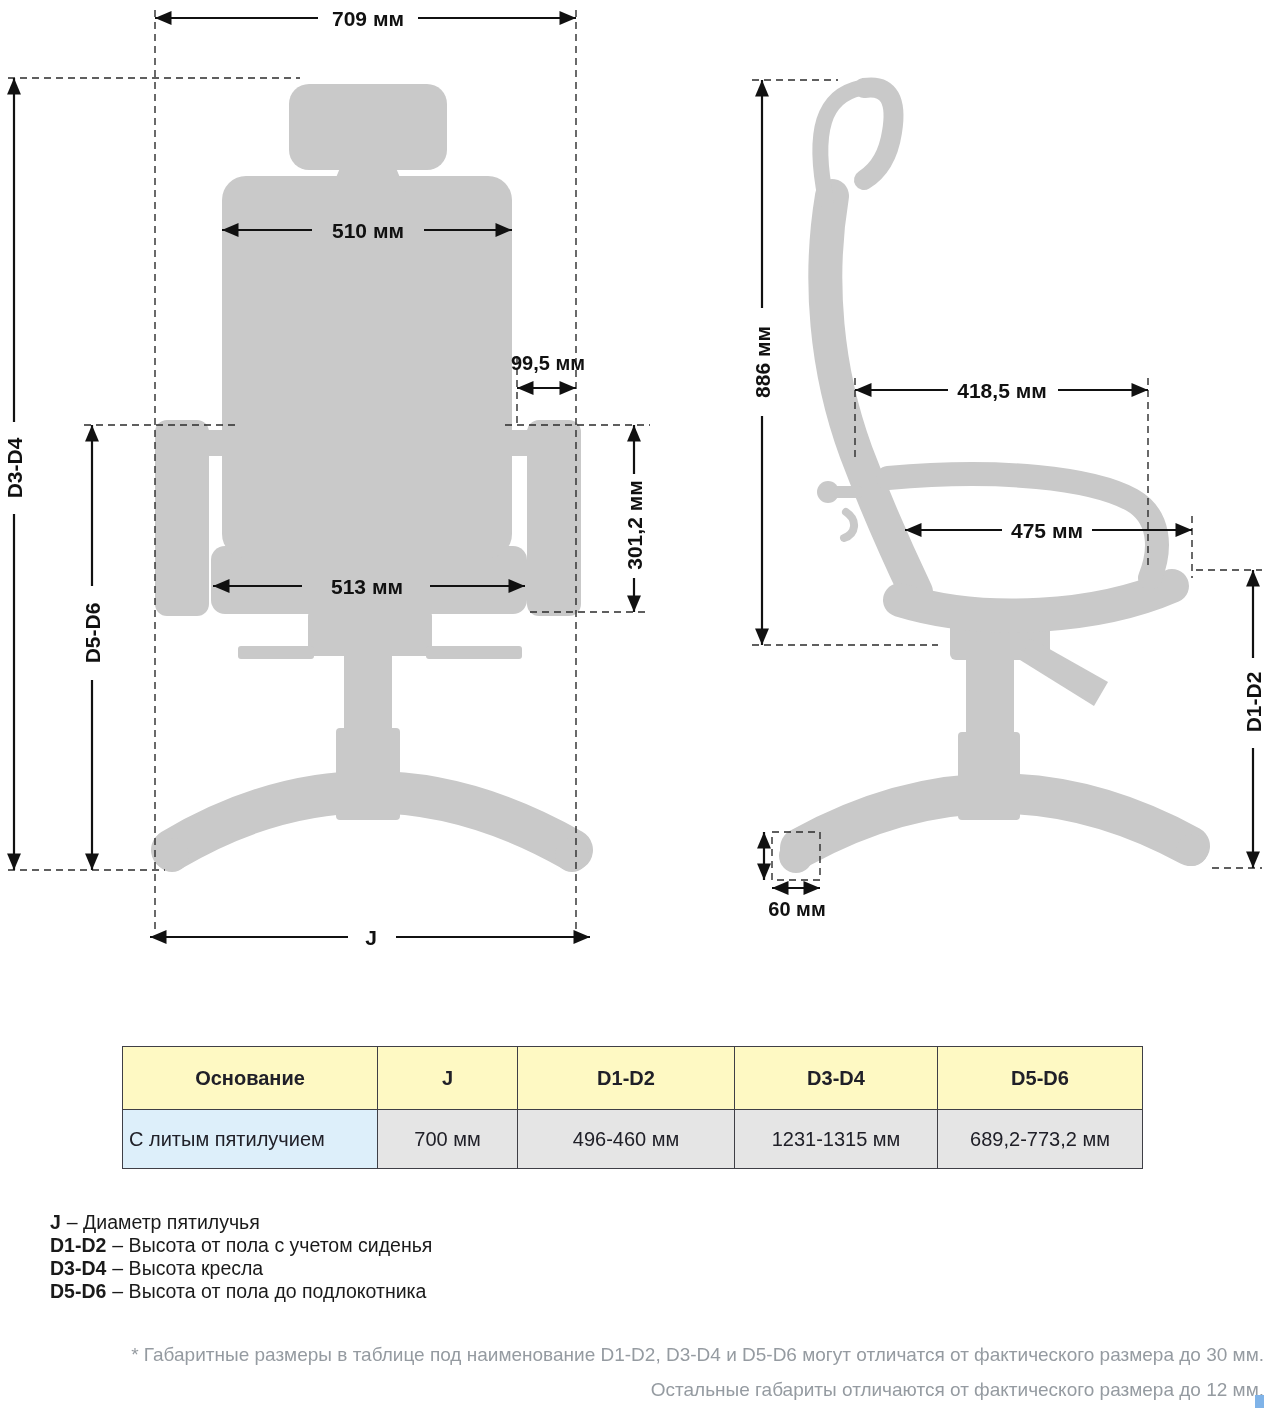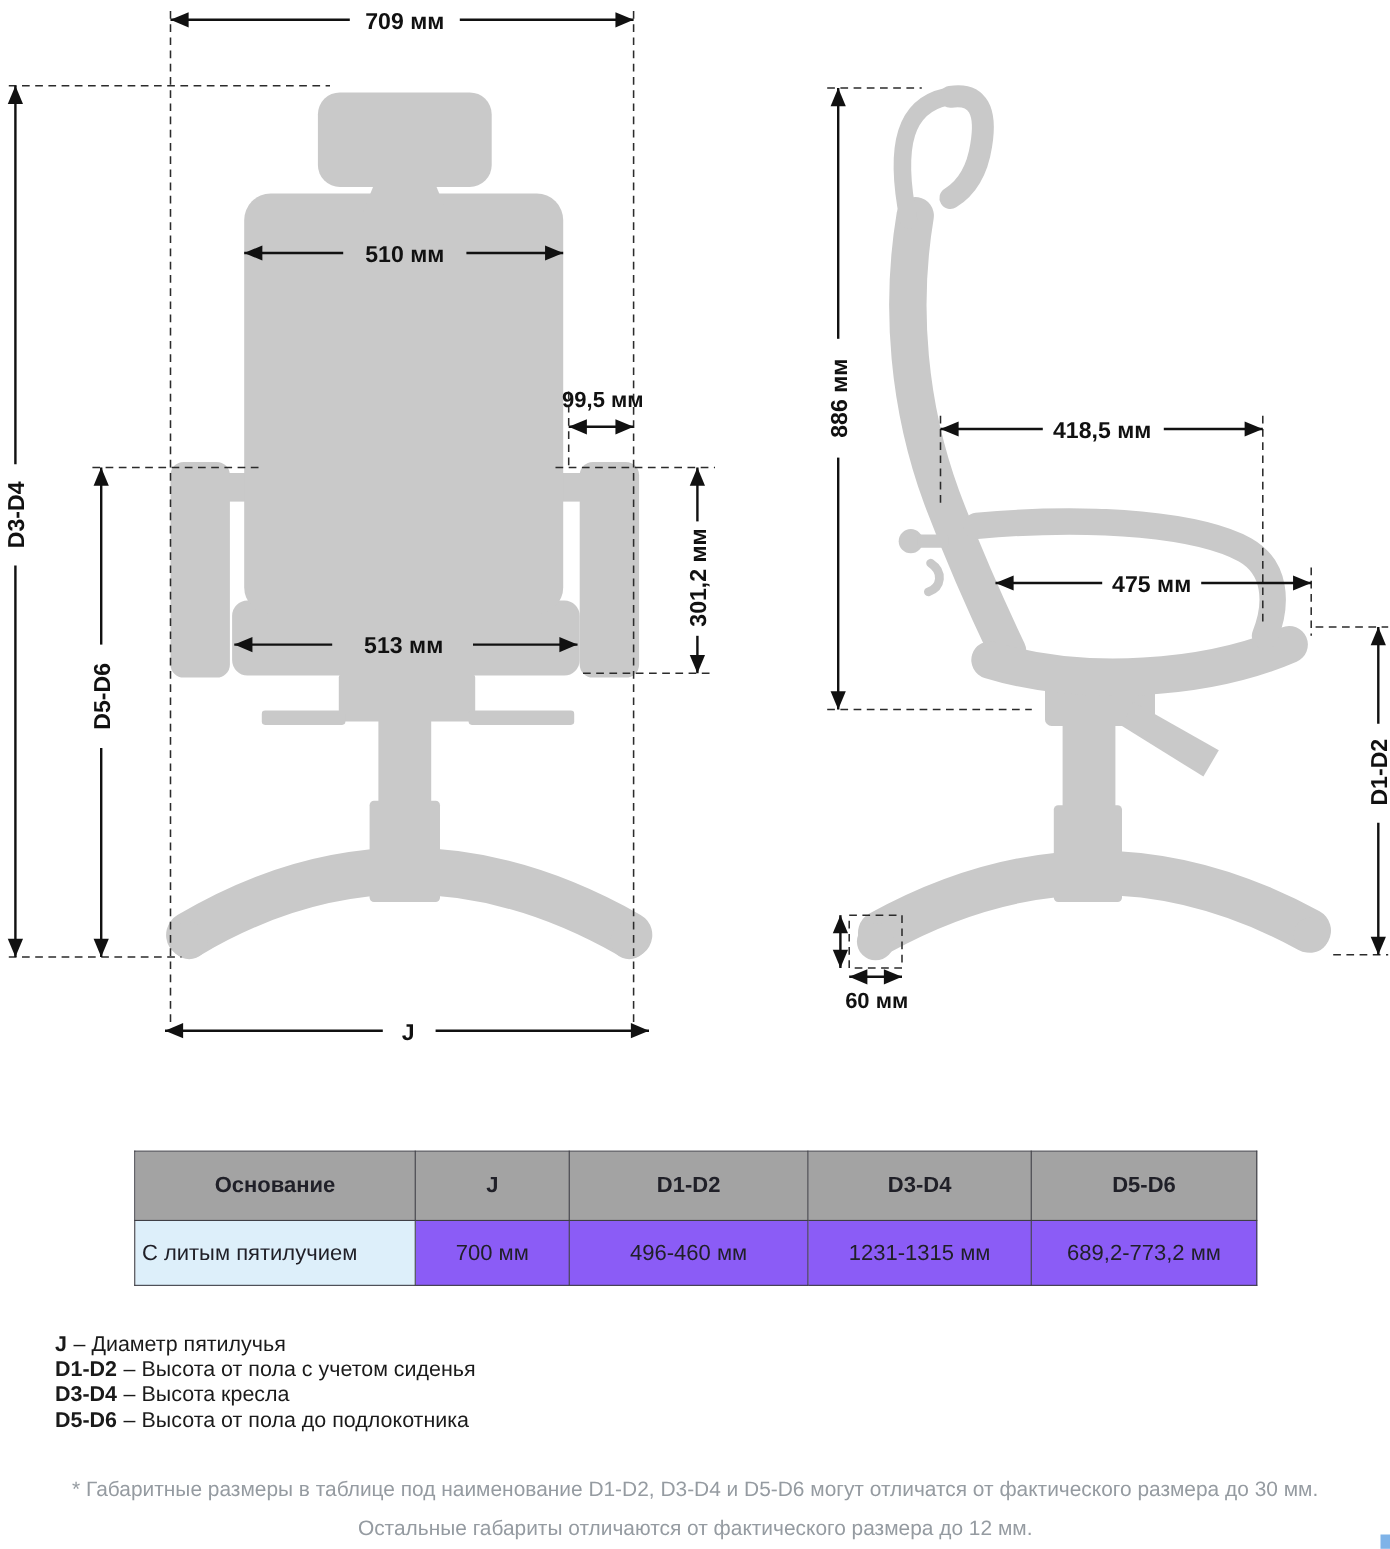--- a/index.html
+++ b/index.html
@@ -8,32 +8,32 @@
   
   .chair{fill:#c9c9c9;stroke:none;}
   .chair-stroke{stroke:#c9c9c9;fill:none;stroke-linecap:round;}
   .dash{stroke:#2b2b2b;stroke-width:1.4;stroke-dasharray:7 5;fill:none;}
   .dim{stroke:#111;stroke-width:2.2;fill:none;}
   .dimtext{font-family:"Liberation Sans",sans-serif;font-weight:bold;font-size:21px;fill:#111;text-anchor:middle;}
   .dimtext.small{font-size:20px;}
   
   .dims-table{border-collapse:collapse;width:1020px;margin:46px 0 0 122px;table-layout:fixed;font-size:20px;}
   .dims-table th,.dims-table td{border:1.4px solid #3f3f46;text-align:center;padding:4px 6px;}
-  .dims-table th{background:#a3a3a3;font-weight:bold;height:54px;color:#202028;}
-  .dims-table td{background:#8b5cf6;color:#202028;}
+  .dims-table th{background:#fef9c3;font-weight:bold;height:54px;color:#202028;}
+  .dims-table td{background:#e5e5e5;color:#202028;}
   .dims-table td.rowlabel{background:#ddeffa;text-align:left;}
   .dims-table tbody tr.r1 td{height:50px;}
   .dims-table tbody tr.r2 td{height:66px;}
   
   .legend{display:flex;justify-content:space-between;align-items:baseline;padding:0 50px;margin-top:42px;font-size:19.5px;color:#1a1a1a;flex-direction:column;}
   .legend b{font-weight:bold;}
   .legend .desc{margin-left:6px;}
   
   .footnotes{margin-top:34px;text-align:center;color:#959ba1;font-size:19px;line-height:35px;}
-  .footnotes p{margin:0;}
+  .footnotes p{margin:0;text-align:right;}
   .corner-artifact{position:absolute;right:0;bottom:0;width:9px;height:13px;background:#7fb3e8;}
 </style>
 </head>
 <body>
 
 <svg class="diagram" viewBox="0 0 1264 1000" xmlns="http://www.w3.org/2000/svg">
   <defs>
     <marker id="arw" viewBox="0 0 12 12" refX="11" refY="6" markerWidth="9" markerHeight="9" orient="auto-start-reverse" markerUnits="strokeWidth">
       <path d="M1,1.8 L11,6 L1,10.2 Z" fill="#111"></path>
     </marker>

